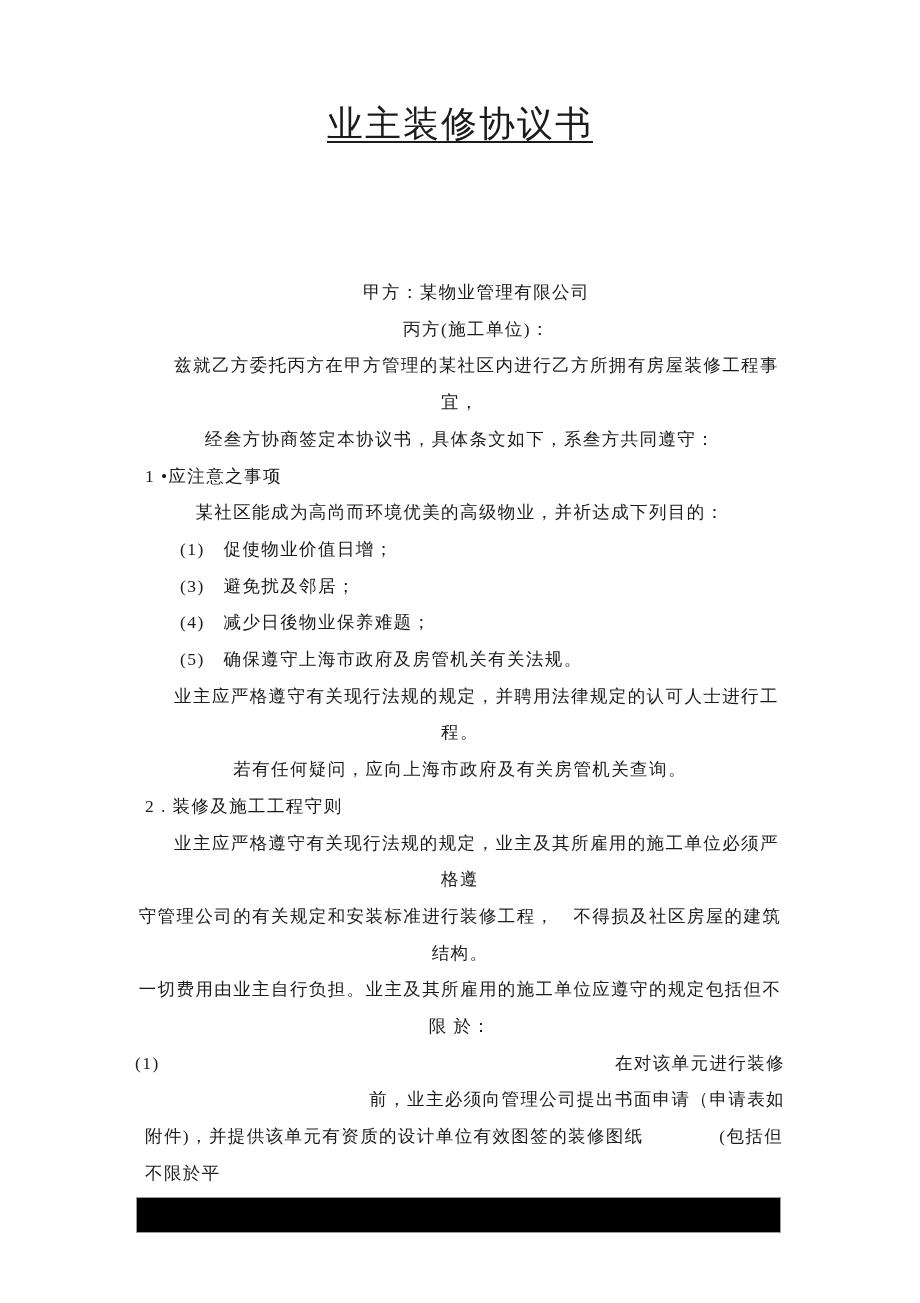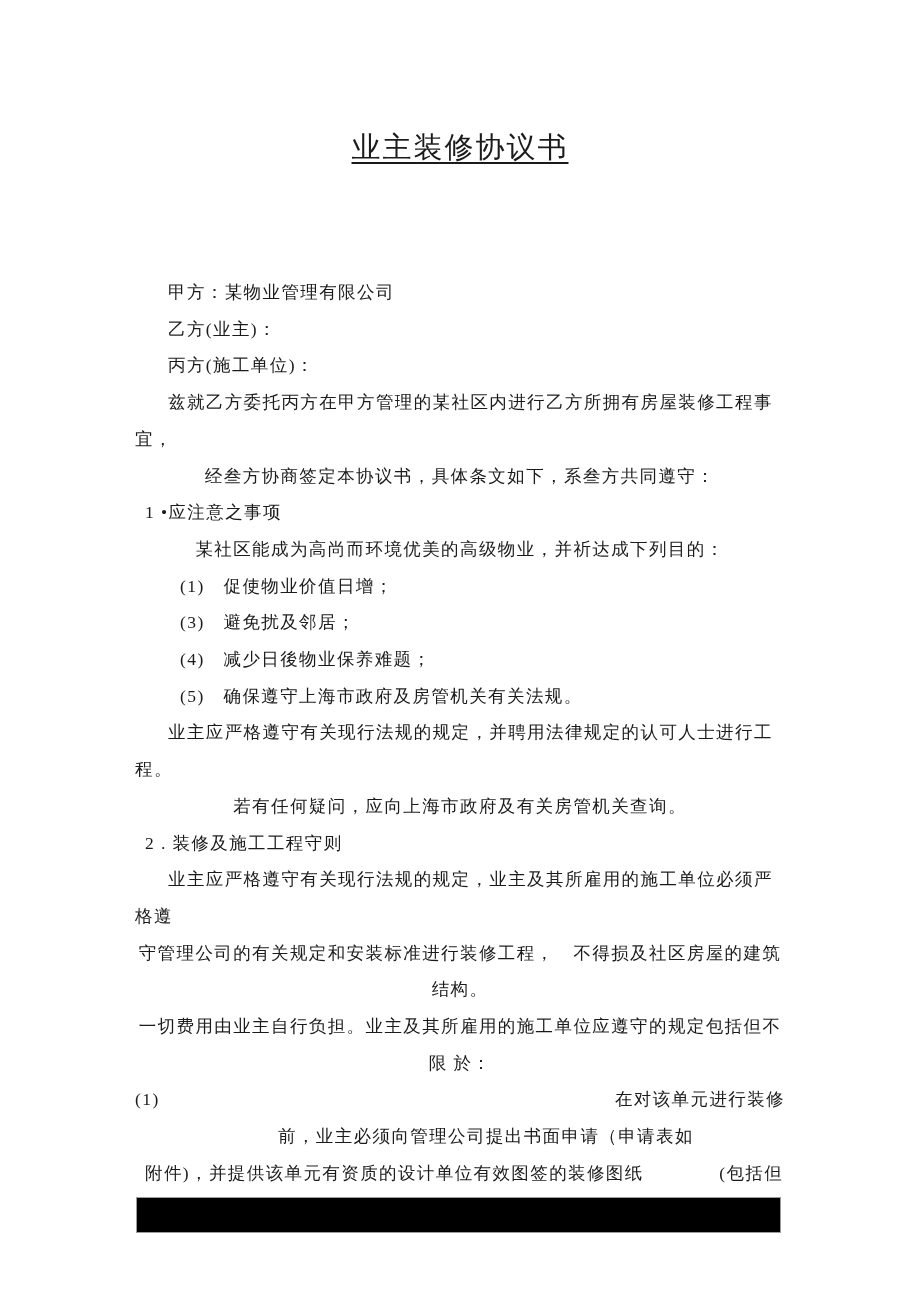--- a/index.html
+++ b/index.html
@@ -11,51 +11,51 @@
     position: relative;
     width: 920px;
     height: 1303px;
     background: #ffffff;
     overflow: hidden;
     font-family: "Liberation Serif", "DejaVu Serif", serif;
     color: #1b1b1b;
   }
   .doc-title {
     position: absolute;
-    top: 128px;
+    top: 100px;
     left: 0;
     width: 100%;
     margin: 0;
     text-align: center;
-    font-size: 29px;
+    font-size: 36px;
     font-weight: 500;
     letter-spacing: 2px;
     text-decoration: underline;
     text-underline-offset: 5px;
     text-decoration-thickness: 2px;
   }
   .doc-body {
     position: absolute;
     top: 274px;
     left: 135px;
     width: 650px;
     font-size: 17.5px;
     letter-spacing: 1.4px;
   }
   .doc-body p {
     margin: 0;
     line-height: 36.7px;
     white-space: pre-wrap;
   }
-  .indent { text-indent: 33px; }   
+  .indent { text-indent: 33px; text-align: center; }   
   .flush  { text-indent: 0; text-align: center; }
   .h      { padding-left: 10px; }  
   .list   { padding-left: 45px; }  
   .si     { padding-left: 10px; }  
-  .c      { padding-left: 143px; } 
+  .c      { padding-left: 143px; text-align: right; } 
   .split  {
     display: flex;
     justify-content: space-between;
   }
   .redaction-bar {
     position: absolute;
     top: 1197px;
     left: 136px;
     width: 645px;
     height: 36px;
@@ -66,21 +66,20 @@
 </style>
 </head>
 <body>
 
 <div class="page">
 
   <h1 class="doc-title">业主装修协议书</h1>
 
   <div class="doc-body">
     <p class="indent">甲方：某物业管理有限公司</p>
-    <p class="indent">乙方(业主)：</p>
     <p class="indent">丙方(施工单位)：</p>
     <p class="indent">兹就乙方委托丙方在甲方管理的某社区内进行乙方所拥有房屋装修工程事宜，</p>
     <p class="flush">经叁方协商签定本协议书，具体条文如下，系叁方共同遵守：</p>
     <p class="h">1 •应注意之事项</p>
     <p class="flush">某社区能成为高尚而环境优美的高级物业，并祈达成下列目的：</p>
     <p class="list">(1)　促使物业价值日增；</p>
     <p class="list">(3)　避免扰及邻居；</p>
     <p class="list">(4)　减少日後物业保养难题；</p>
     <p class="list">(5)　确保遵守上海市政府及房管机关有关法规。</p>
     <p class="indent">业主应严格遵守有关现行法规的规定，并聘用法律规定的认可人士进行工程。</p>

